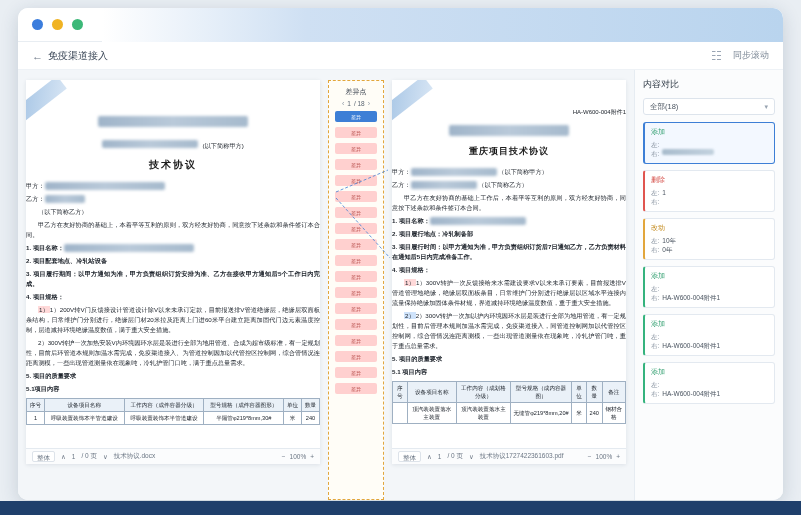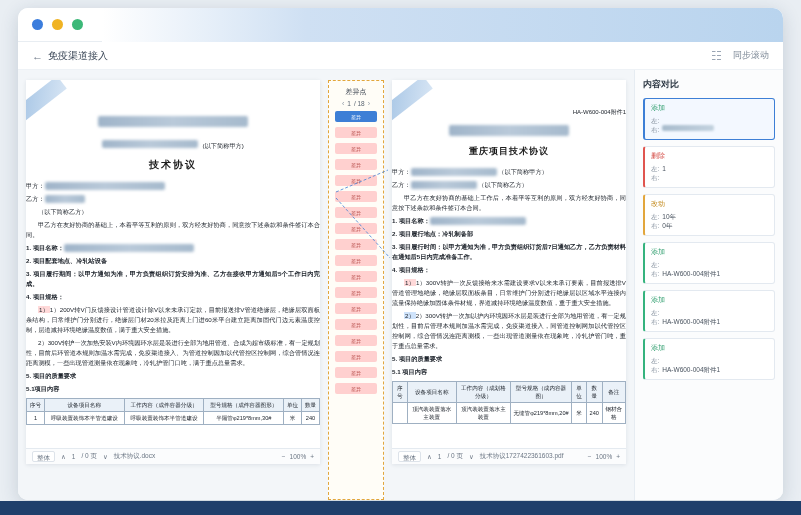--- a/index.html
+++ b/index.html
@@ -192,21 +192,21 @@
   .diff-chip.active { background: #3d7fd6; color: #fff; }
   
   .sidebar {
     width: 149px;
     background: #fbfcfd;
     border-left: 1px solid #e6ecf2;
     padding: 8px 8px 0 8px;
     overflow: hidden;
   }
   .sidebar-title {
-    font-size: 9px; color: #2f3a46; font-weight: bold;
+    font-size: 9px; color: #2f3a46; font-weight: normal;
     margin-bottom: 7px;
   }
   .sidebar-select {
     height: 17px;
     border: 1px solid #dde4ec;
     border-radius: 3px;
     background: #fff;
     display: flex; align-items: center;
     padding: 0 6px;
     font-size: 7.5px; color: #49535f;
@@ -461,20 +461,24 @@
             <span>−</span>
             <span>100%</span>
             <span>+</span>
           </span>
         </div>
       </div>
     </div>
 
     <div class="sidebar">
       <div class="sidebar-title">内容对比</div>
+      <div class="sidebar-select">
+        <span>全部(18)</span>
+        <span class="caret">▾</span>
+      </div>
 
       <div class="card add active">
         <div class="card-type">添加</div>
         <div class="card-row">
           <span class="k">左:</span>
           <span class="v"></span>
         </div>
         <div class="card-row">
           <span class="k">右:</span>
           <span class="card-blur"></span>

